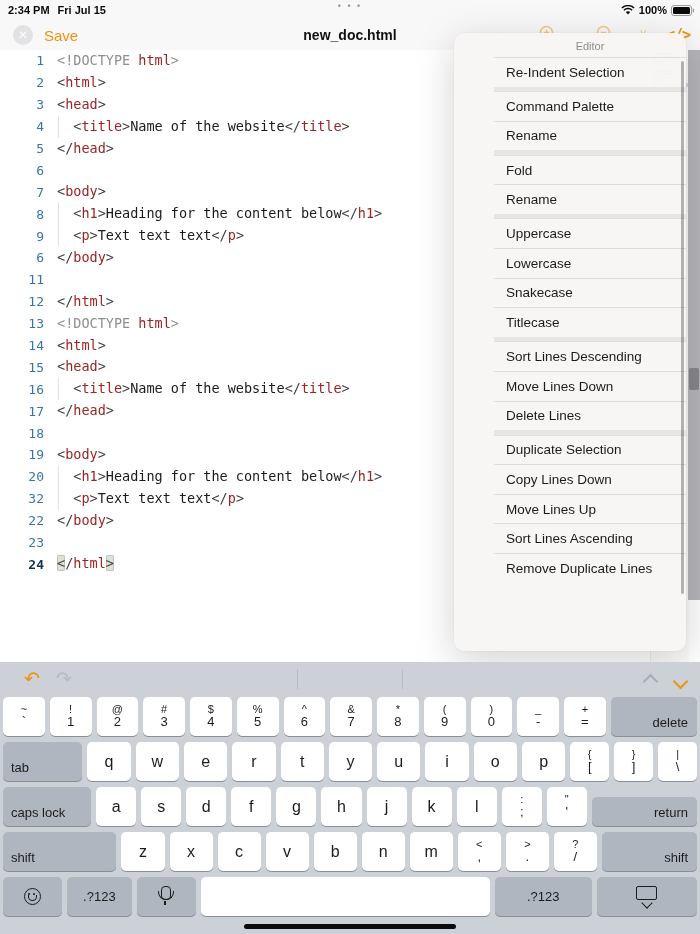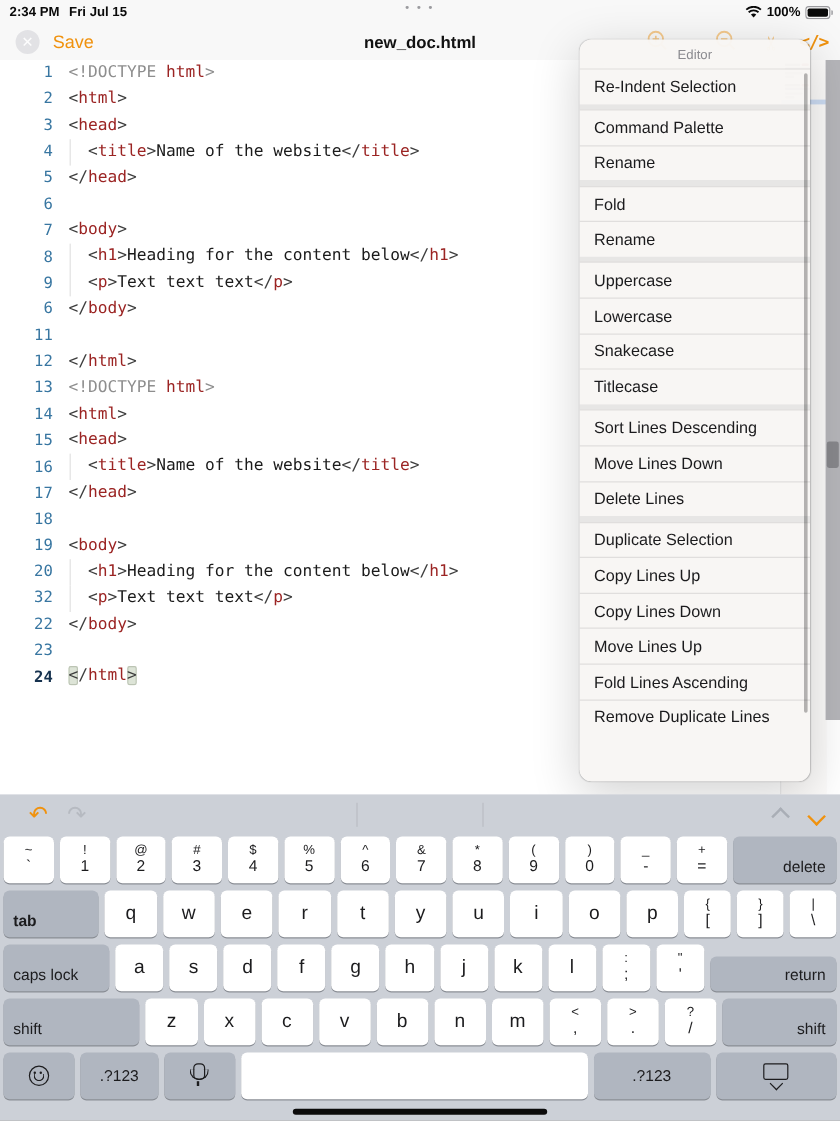--- a/index.html
+++ b/index.html
@@ -40,23 +40,23 @@
 
   
   .minimap{position:absolute;left:650px;top:50px;width:38px;height:612px;background:#fcfbfa;
     border-left:1px solid #ececec;z-index:2;}
   .mm-mark{position:absolute;height:2px;border-radius:1px;}
   .mm-current{position:absolute;left:0;right:0;}
   .scroll-track{position:absolute;right:0;top:50px;width:12px;height:550px;background:#b5b5b9;z-index:2;}
   .scroll-thumb{position:absolute;left:1px;top:318px;width:10px;height:22px;background:#87878b;border-radius:2px;}
 
   
-  .popup{position:absolute;left:483px;top:33px;width:192px;height:618px;z-index:5;
+  .popup{position:absolute;left:454px;top:33px;width:192px;height:618px;z-index:5;
     background:rgba(248,246,244,.96);border-radius:10px;overflow:hidden;
-    box-shadow:0 10px 40px rgba(0,0,0,.18),0 0 1px rgba(0,0,0,.2);}
+    box-shadow:0 10px 40px rgba(0,0,0,.18),0 0 1px rgba(0,0,0,.2);padding-left:40px;}
   .popup-header{height:24px;line-height:27px;text-align:center;font-size:11px;color:#8b8b90;}
   .menu-item{height:29.6px;display:flex;align-items:center;padding:0 12px;font-size:13.5px;
     color:#1b1b1d;border-top:1px solid rgba(60,60,67,.13);box-sizing:border-box;}
   .group-sep{height:4.5px;background:rgba(90,90,100,.10);}
   .popup-sb{position:absolute;right:2px;top:28px;width:3px;height:533px;border-radius:2px;
     background:rgba(0,0,0,.28);}
 
   
   .kb{position:absolute;top:662px;left:0;right:0;bottom:0;background:#ccd0d7;z-index:6;}
   .accessory{position:relative;height:33px;}
@@ -273,24 +273,23 @@
         <div class="menu-item">Uppercase</div>
         <div class="menu-item">Lowercase</div>
         <div class="menu-item">Snakecase</div>
         <div class="menu-item">Titlecase</div>
         <div class="group-sep"></div>
         <div class="menu-item">Sort Lines Descending</div>
         <div class="menu-item">Move Lines Down</div>
         <div class="menu-item">Delete Lines</div>
         <div class="group-sep"></div>
         <div class="menu-item">Duplicate Selection</div>
-        <div class="menu-item">Copy Lines Up</div>
         <div class="menu-item">Copy Lines Down</div>
         <div class="menu-item">Move Lines Up</div>
-        <div class="menu-item">Fold Lines Ascending</div>
+        <div class="menu-item">Sort Lines Ascending</div>
         <div class="menu-item">Remove Duplicate Lines</div>
       </div>
     <div class="popup-sb"></div>
   </div>
 
   <div class="kb">
     <div class="accessory">
       <span class="acc-icon" style="left:24px">↶</span>
       <span class="acc-icon disabled" style="left:56px">↷</span>
       <span class="acc-div" style="left:297px"></span>
@@ -374,21 +373,21 @@
           </div>
           <div class="key" style="flex: 1 1 0%;">
             <span class="stack">
               <span class="top">+</span>
               <span class="bot">=</span>
             </span>
           </div>
           <div class="key special align-r" style="flex: 1.85 1 0%;">delete</div>
         </div>
         <div class="krow">
-          <div class="key special align-l" style="flex: 1.65 1 0%; font-weight: bold;">tab</div>
+          <div class="key special align-l" style="flex: 1.65 1 0%;">tab</div>
           <div class="key" style="flex: 1 1 0%;">q</div>
           <div class="key" style="flex: 1 1 0%;">w</div>
           <div class="key" style="flex: 1 1 0%;">e</div>
           <div class="key" style="flex: 1 1 0%;">r</div>
           <div class="key" style="flex: 1 1 0%;">t</div>
           <div class="key" style="flex: 1 1 0%;">y</div>
           <div class="key" style="flex: 1 1 0%;">u</div>
           <div class="key" style="flex: 1 1 0%;">i</div>
           <div class="key" style="flex: 1 1 0%;">o</div>
           <div class="key" style="flex: 1 1 0%;">p</div>

